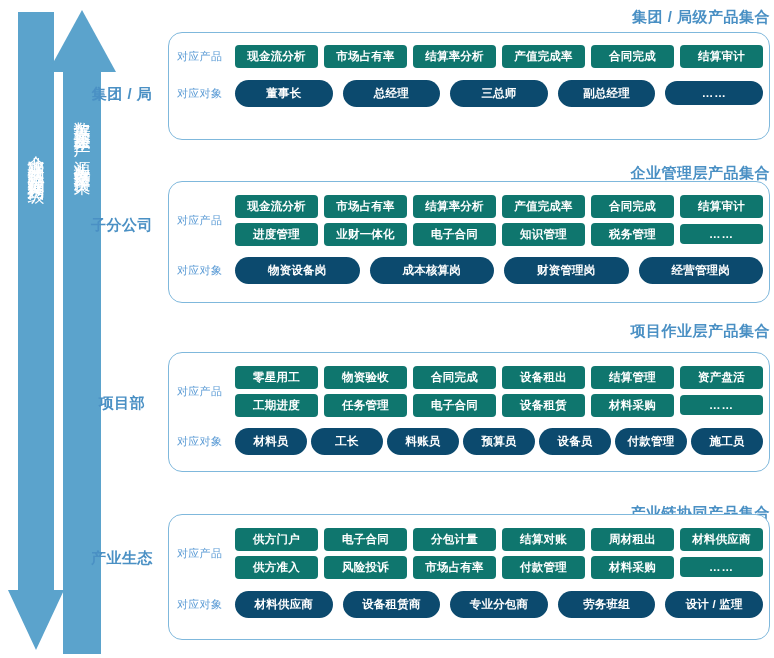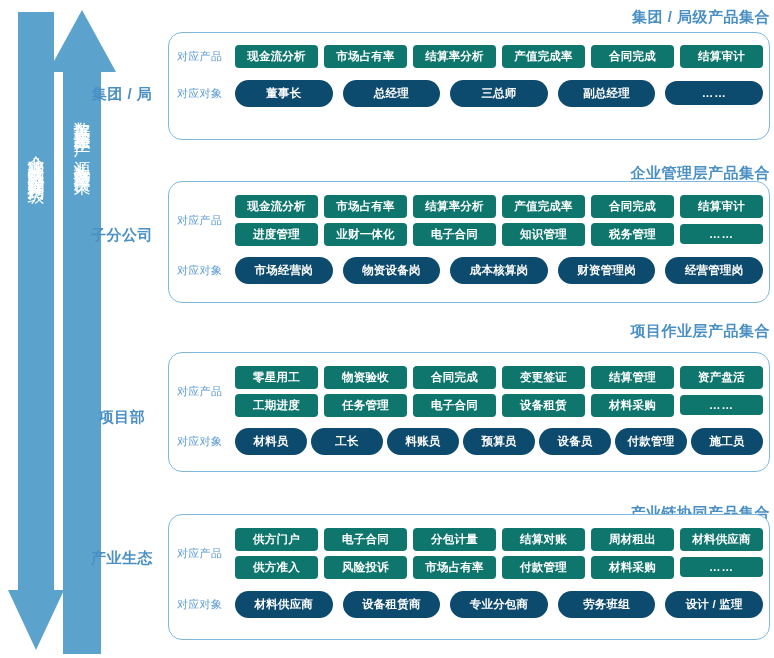--- a/index.html
+++ b/index.html
@@ -207,21 +207,21 @@
               <div class="pill-green">总经理</div>
               <div class="pill-green">三总师</div>
               <div class="pill-green">副总经理</div>
               <div class="pill-green ellipsis">……</div>
             </div>
           </div>
         </div>
       </div>
       <div class="tier" style="top: 0px;">
         <div class="tier-title" style="top: 152px; margin-top: 12px;">企业管理层产品集合</div>
-        <div class="tier-label" style="top: 216px; margin-top: 10px;">子分公司</div>
+        <div class="tier-label" style="top: 216px;">子分公司</div>
         <div class="card" style="top: 181px; height: 122px;">
           <div class="row" style="height: 60px; margin-top: 8px;">
             <div class="row-label">对应产品</div>
             <div class="prod-group">
               <div class="row-items">
                 <div class="pill-blue">现金流分析</div>
                 <div class="pill-blue">市场占有率</div>
                 <div class="pill-blue">结算率分析</div>
                 <div class="pill-blue">产值完成率</div>
                 <div class="pill-blue">合同完成</div>
@@ -233,41 +233,40 @@
                 <div class="pill-blue">电子合同</div>
                 <div class="pill-blue">知识管理</div>
                 <div class="pill-blue">税务管理</div>
                 <div class="pill-blue ellipsis">……</div>
               </div>
             </div>
           </div>
           <div class="row obj-row" style="height: 40px;">
             <div class="row-label">对应对象</div>
             <div class="row-items" style="gap: 10px;">
-              <div class="pill-green">市场经营岗</div>
               <div class="pill-green">物资设备岗</div>
               <div class="pill-green">成本核算岗</div>
               <div class="pill-green">财资管理岗</div>
               <div class="pill-green">经营管理岗</div>
             </div>
           </div>
         </div>
       </div>
       <div class="tier" style="top: 0px;">
         <div class="tier-title" style="top: 322px;">项目作业层产品集合</div>
-        <div class="tier-label" style="top: 408px;">项目部</div>
+        <div class="tier-label" style="top: 394px;">项目部</div>
         <div class="card" style="top: 352px; height: 120px;">
           <div class="row" style="height: 60px; margin-top: 8px;">
             <div class="row-label">对应产品</div>
             <div class="prod-group">
               <div class="row-items">
                 <div class="pill-blue">零星用工</div>
                 <div class="pill-blue">物资验收</div>
                 <div class="pill-blue">合同完成</div>
-                <div class="pill-blue">变更签证</div>
+                <div class="pill-blue">设备租出</div>
                 <div class="pill-blue">结算管理</div>
                 <div class="pill-blue">资产盘活</div>
               </div>
               <div class="row-items">
                 <div class="pill-blue">工期进度</div>
                 <div class="pill-blue">任务管理</div>
                 <div class="pill-blue">电子合同</div>
                 <div class="pill-blue">设备租赁</div>
                 <div class="pill-blue">材料采购</div>
                 <div class="pill-blue ellipsis">……</div>

